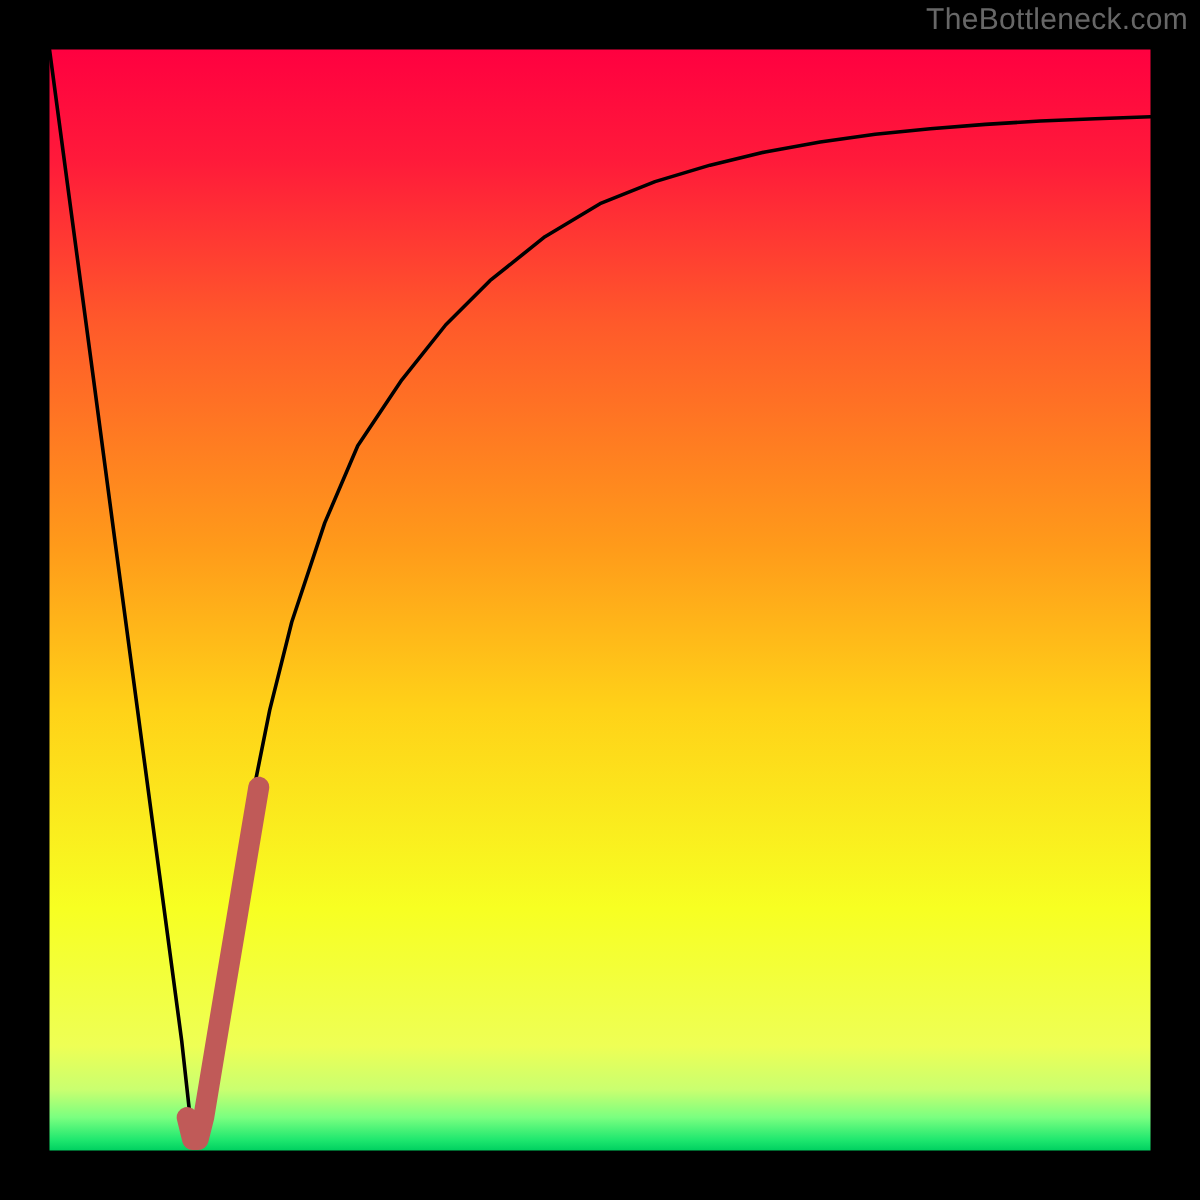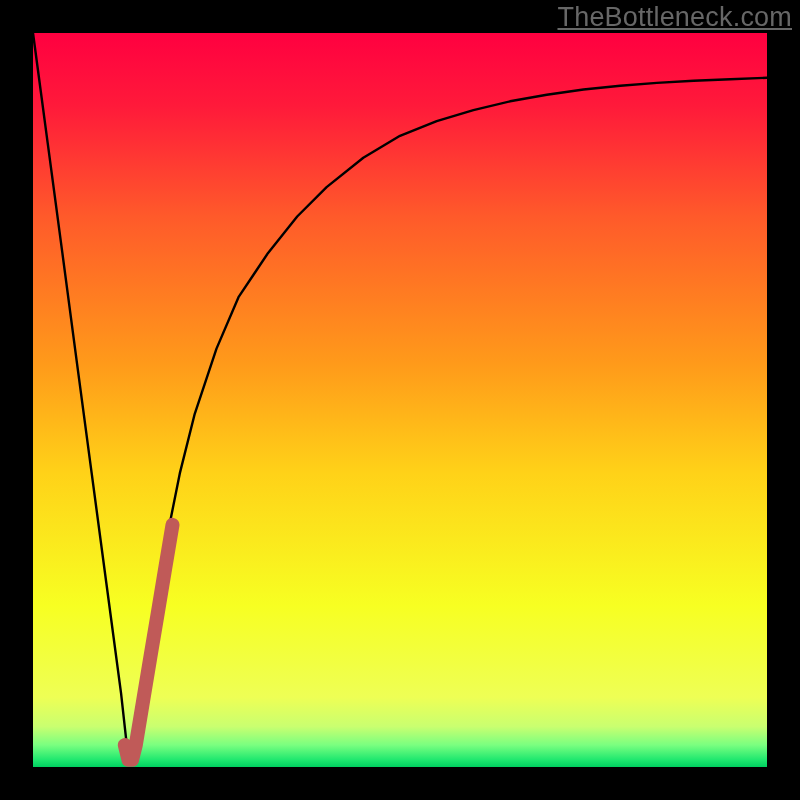--- a/index.html
+++ b/index.html
@@ -16,25 +16,24 @@
     left: 0;
     top: 0;
     width: 800px;
     height: 800px;
   }
   .watermark {
     position: absolute;
     top: 2px;
     right: 8px;
     color: #676767;
-    font-size: 27px;
+    font-size: 20px;
     font-weight: 400;
     letter-spacing: 0.2px;
     user-select: none;
-    text-decoration: underline;
   }
   svg {
     position: absolute;
     left: 0;
     top: 0;
   }
 </style>
 </head>
 <body>
 

